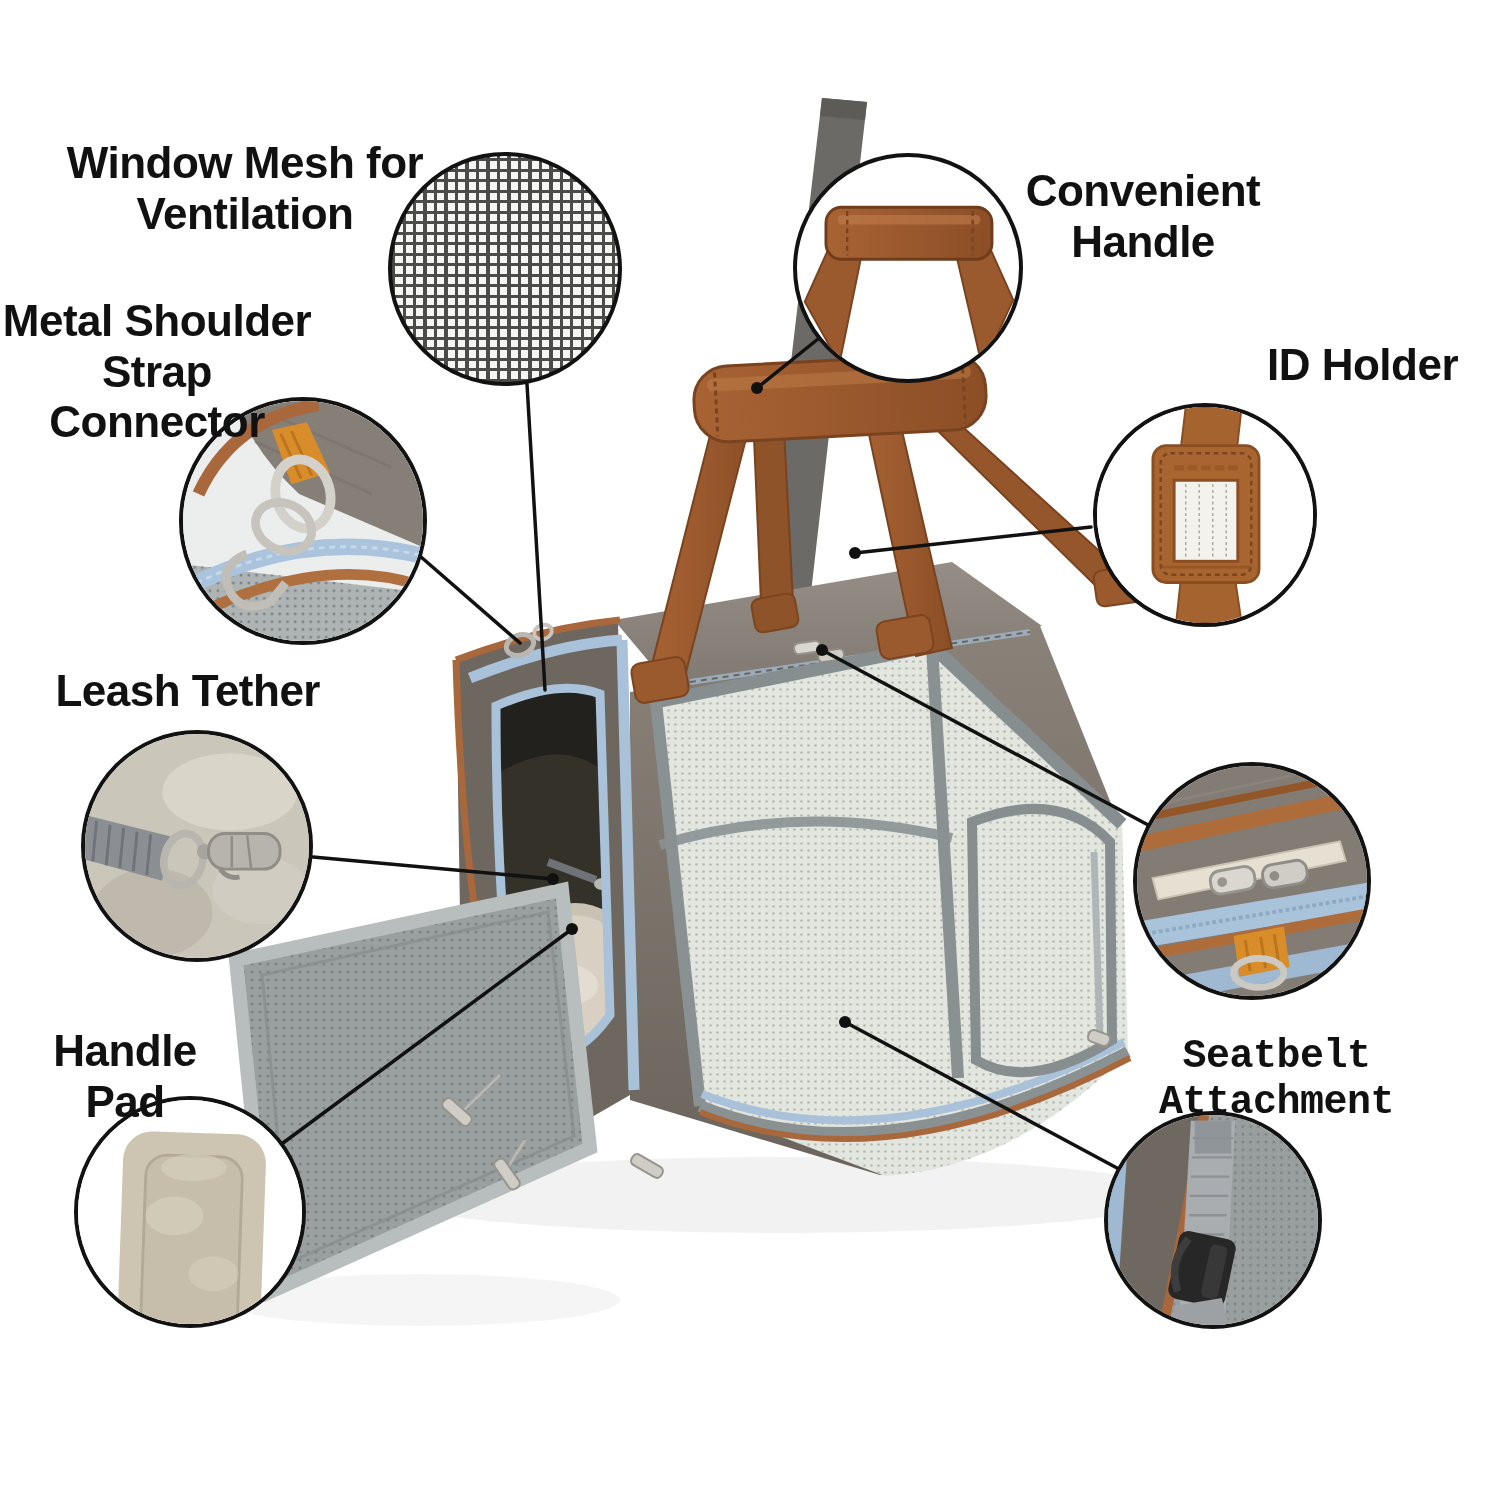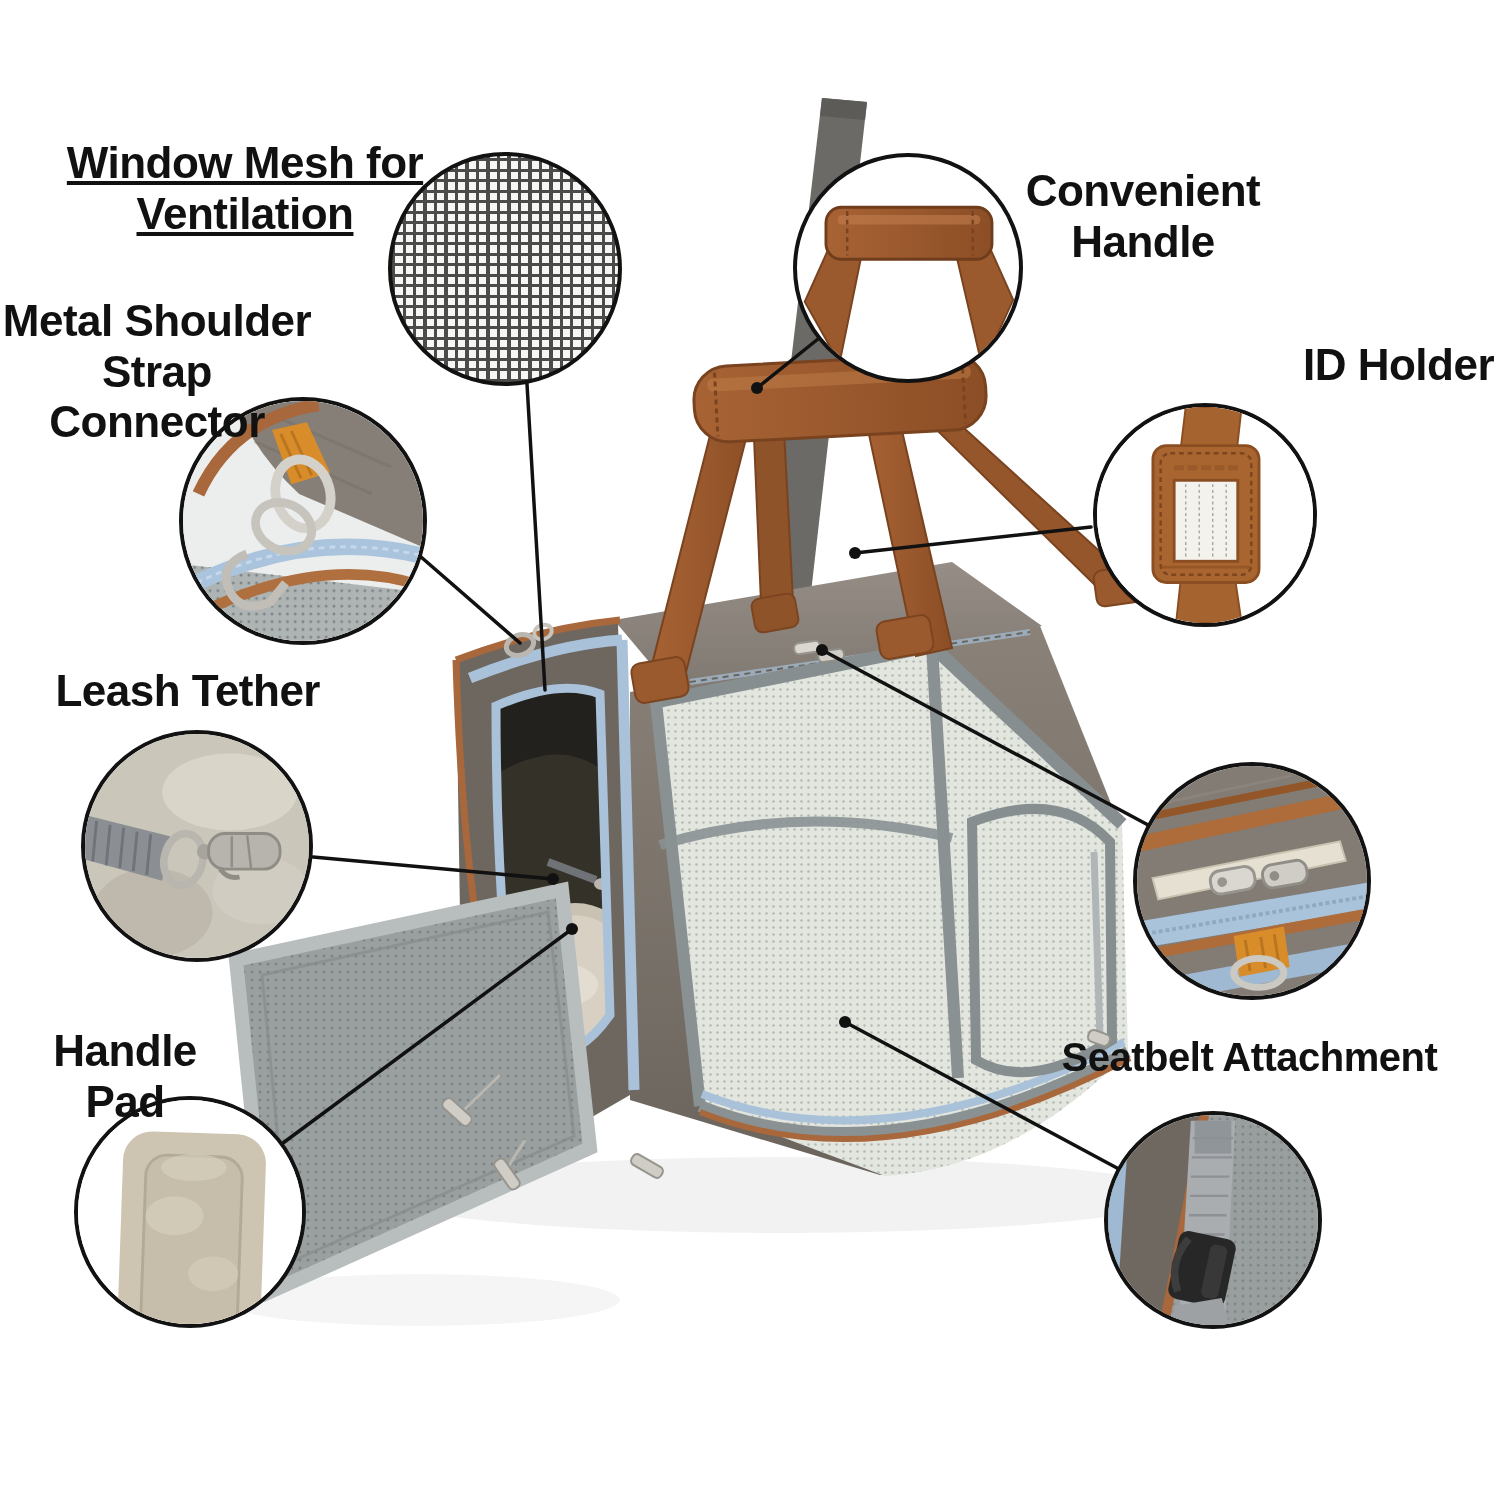--- a/index.html
+++ b/index.html
@@ -266,24 +266,24 @@
       <path d="M88,24 h42 M87,44 h42 M86,64 h40 M85,84 h40 M84,104 h39 M82,124 h39 M81,144 h38 M80,164 h38" stroke="#8d9195" stroke-width="2.5"></path>
       <g transform="rotate(12 98 158)">
         <rect x="68" y="124" width="60" height="72" rx="10" fill="#272727"></rect>
         <path d="M78,132 q-16,28 0,56" stroke="#3d3d3d" stroke-width="8" fill="none"></path>
         <rect x="102" y="132" width="18" height="56" rx="6" fill="#383838"></rect>
       </g>
       <polygon points="70,198 118,190 126,218 62,218" fill="#9da1a4"></polygon>
     </svg>
   </div>
 
-  <div class="callout-label" style="left:40px;top:138px;width:410px;text-decoration:underline;">Window Mesh for
+  <div class="callout-label" style="left:40px;top:138px;width:410px;">Window Mesh for
 Ventilation</div>
   <div class="callout-label" style="left:-8px;top:296px;width:330px;">Metal Shoulder
 Strap Connector</div>
   <div class="callout-label" style="left:50px;top:666px;width:270px;text-align:right;">Leash Tether</div>
   <div class="callout-label" style="left:15px;top:1026px;width:220px;">Handle Pad</div>
   <div class="callout-label" style="left:1008px;top:166px;width:270px;">Convenient
 Handle</div>
-  <div class="callout-label" style="left:1296px;top:340px;width:205px;">ID Holder</div>
-  <div class="callout-label label-sm" style="left:1037px;top:1034px;width:425px;">Seatbelt Attachment</div>
+  <div class="callout-label" style="left:1260px;top:340px;width:205px;">ID Holder</div>
+  <div class="callout-label label-sm" style="left:1064px;top:1034px;width:425px;font-family:Liberation Mono, monospace;">Seatbelt Attachment</div>
 
 </div>
 
 </body></html>

